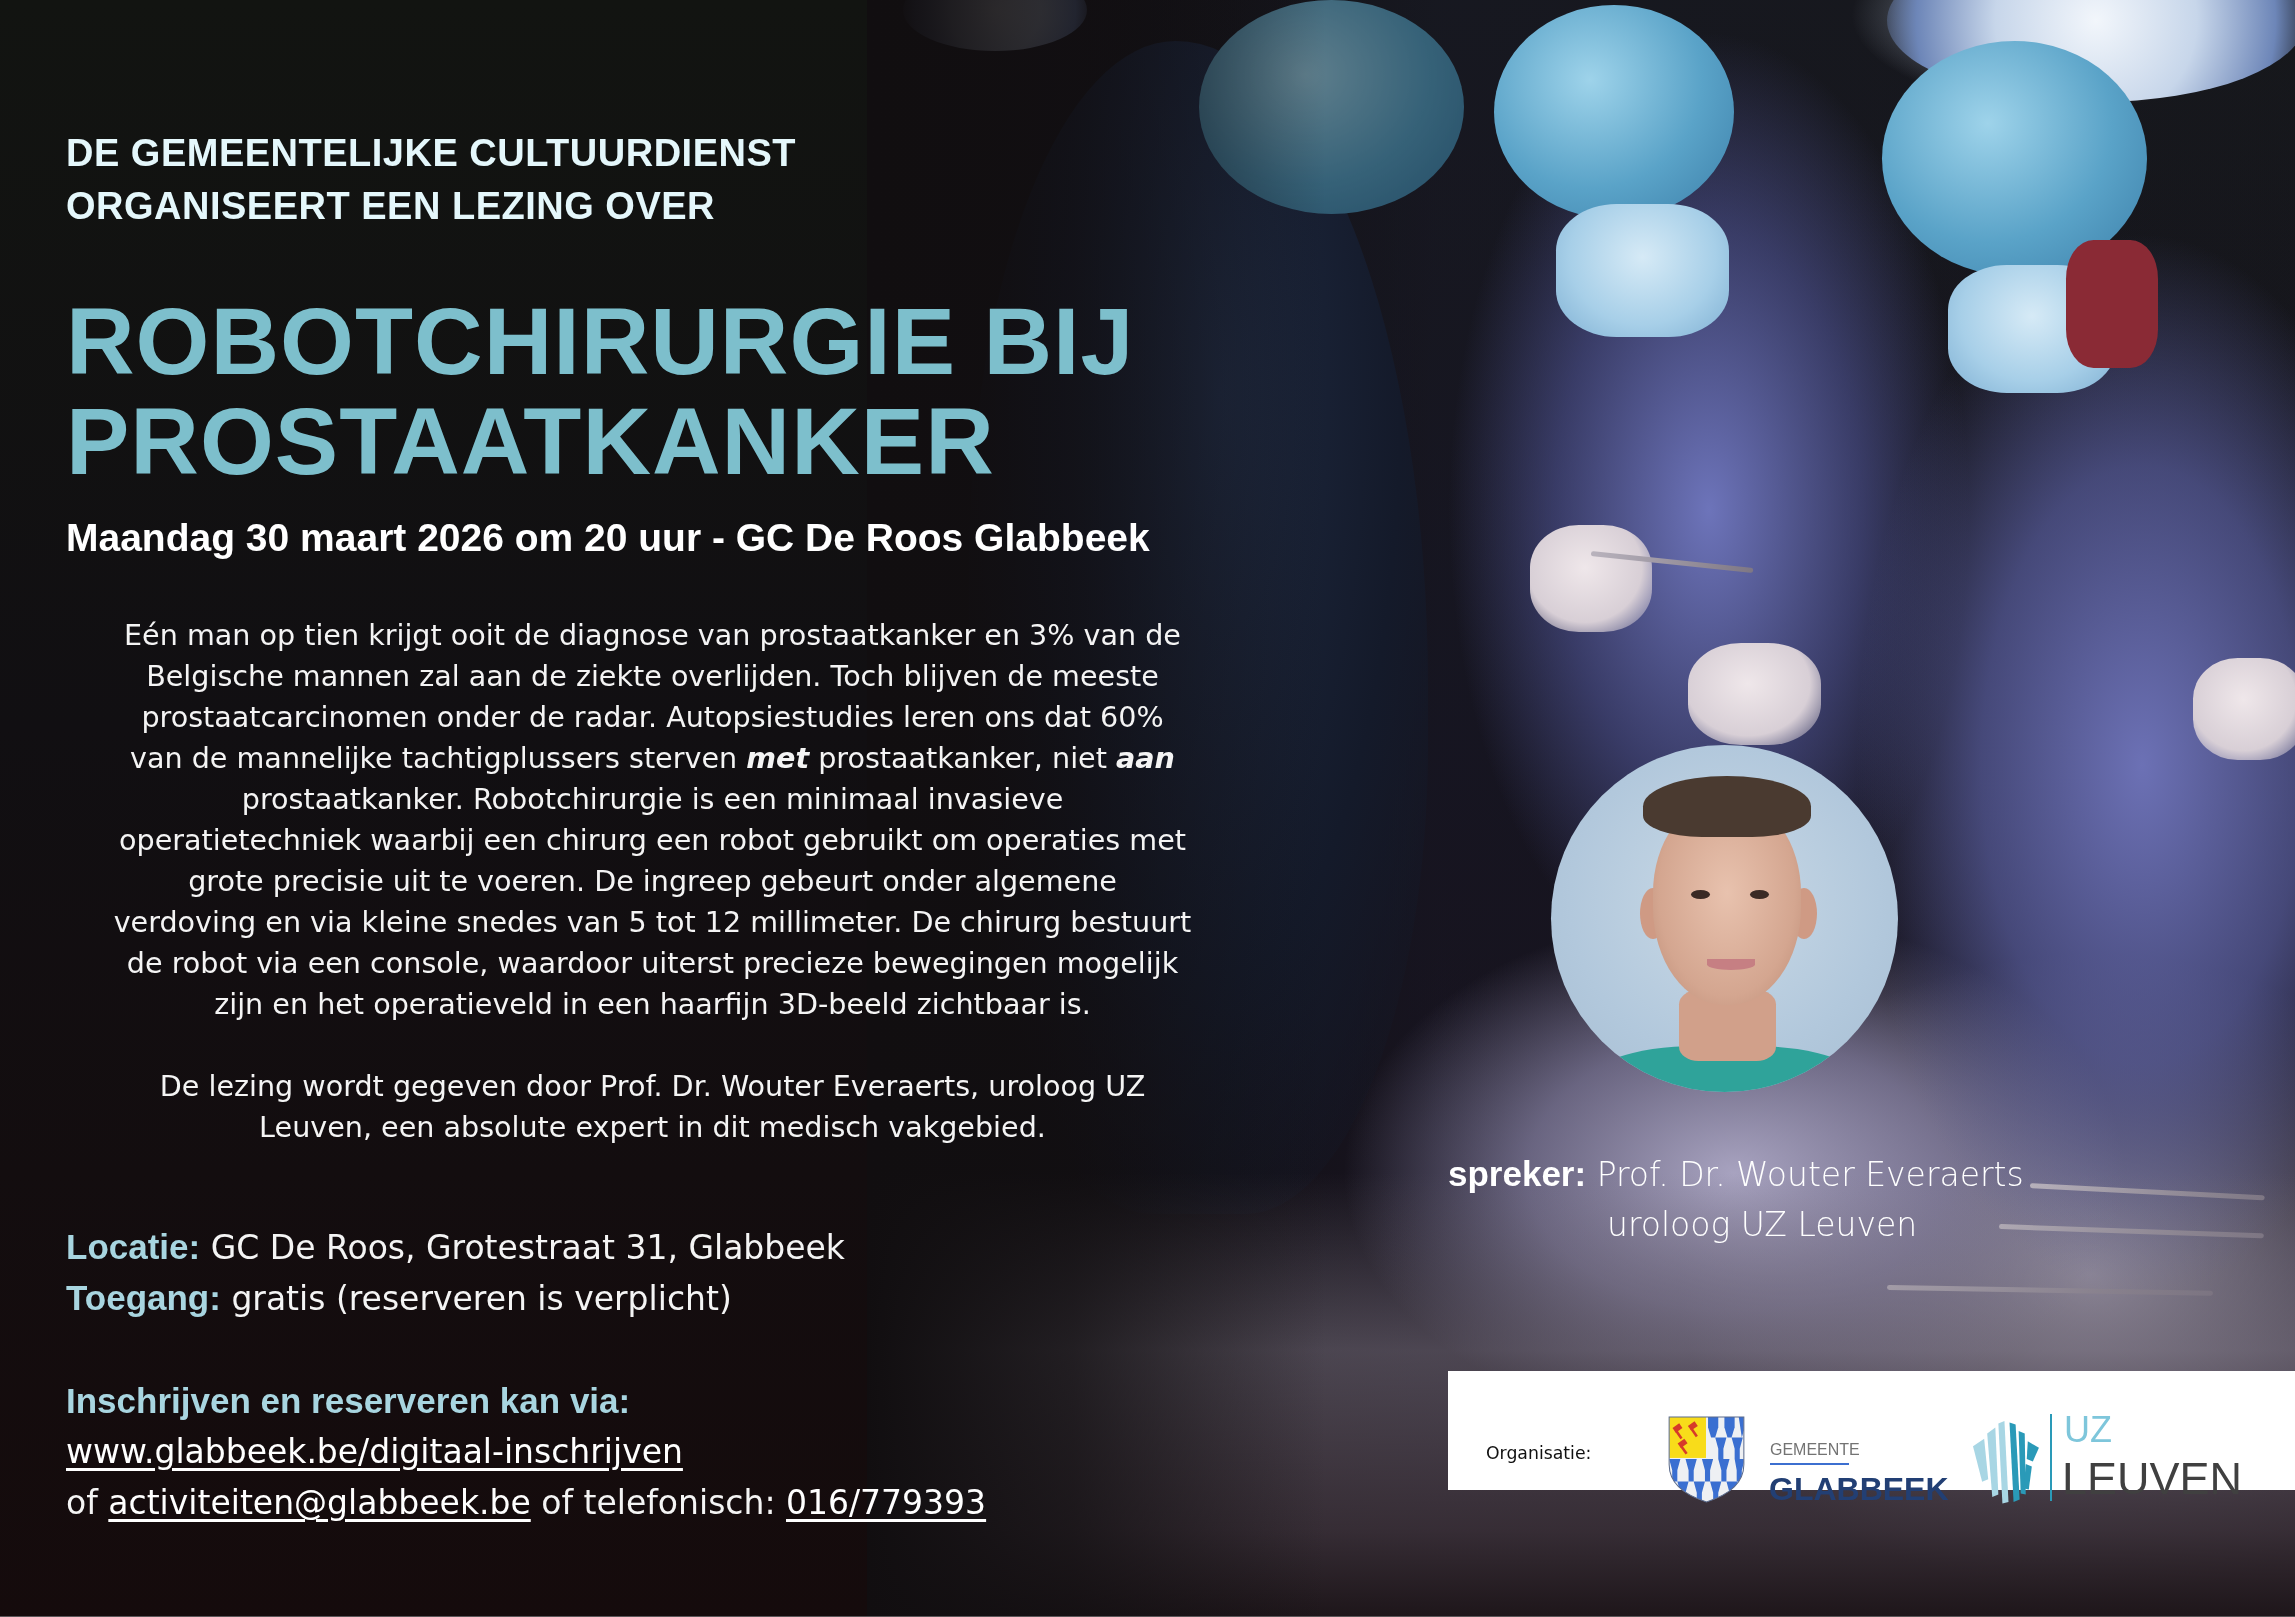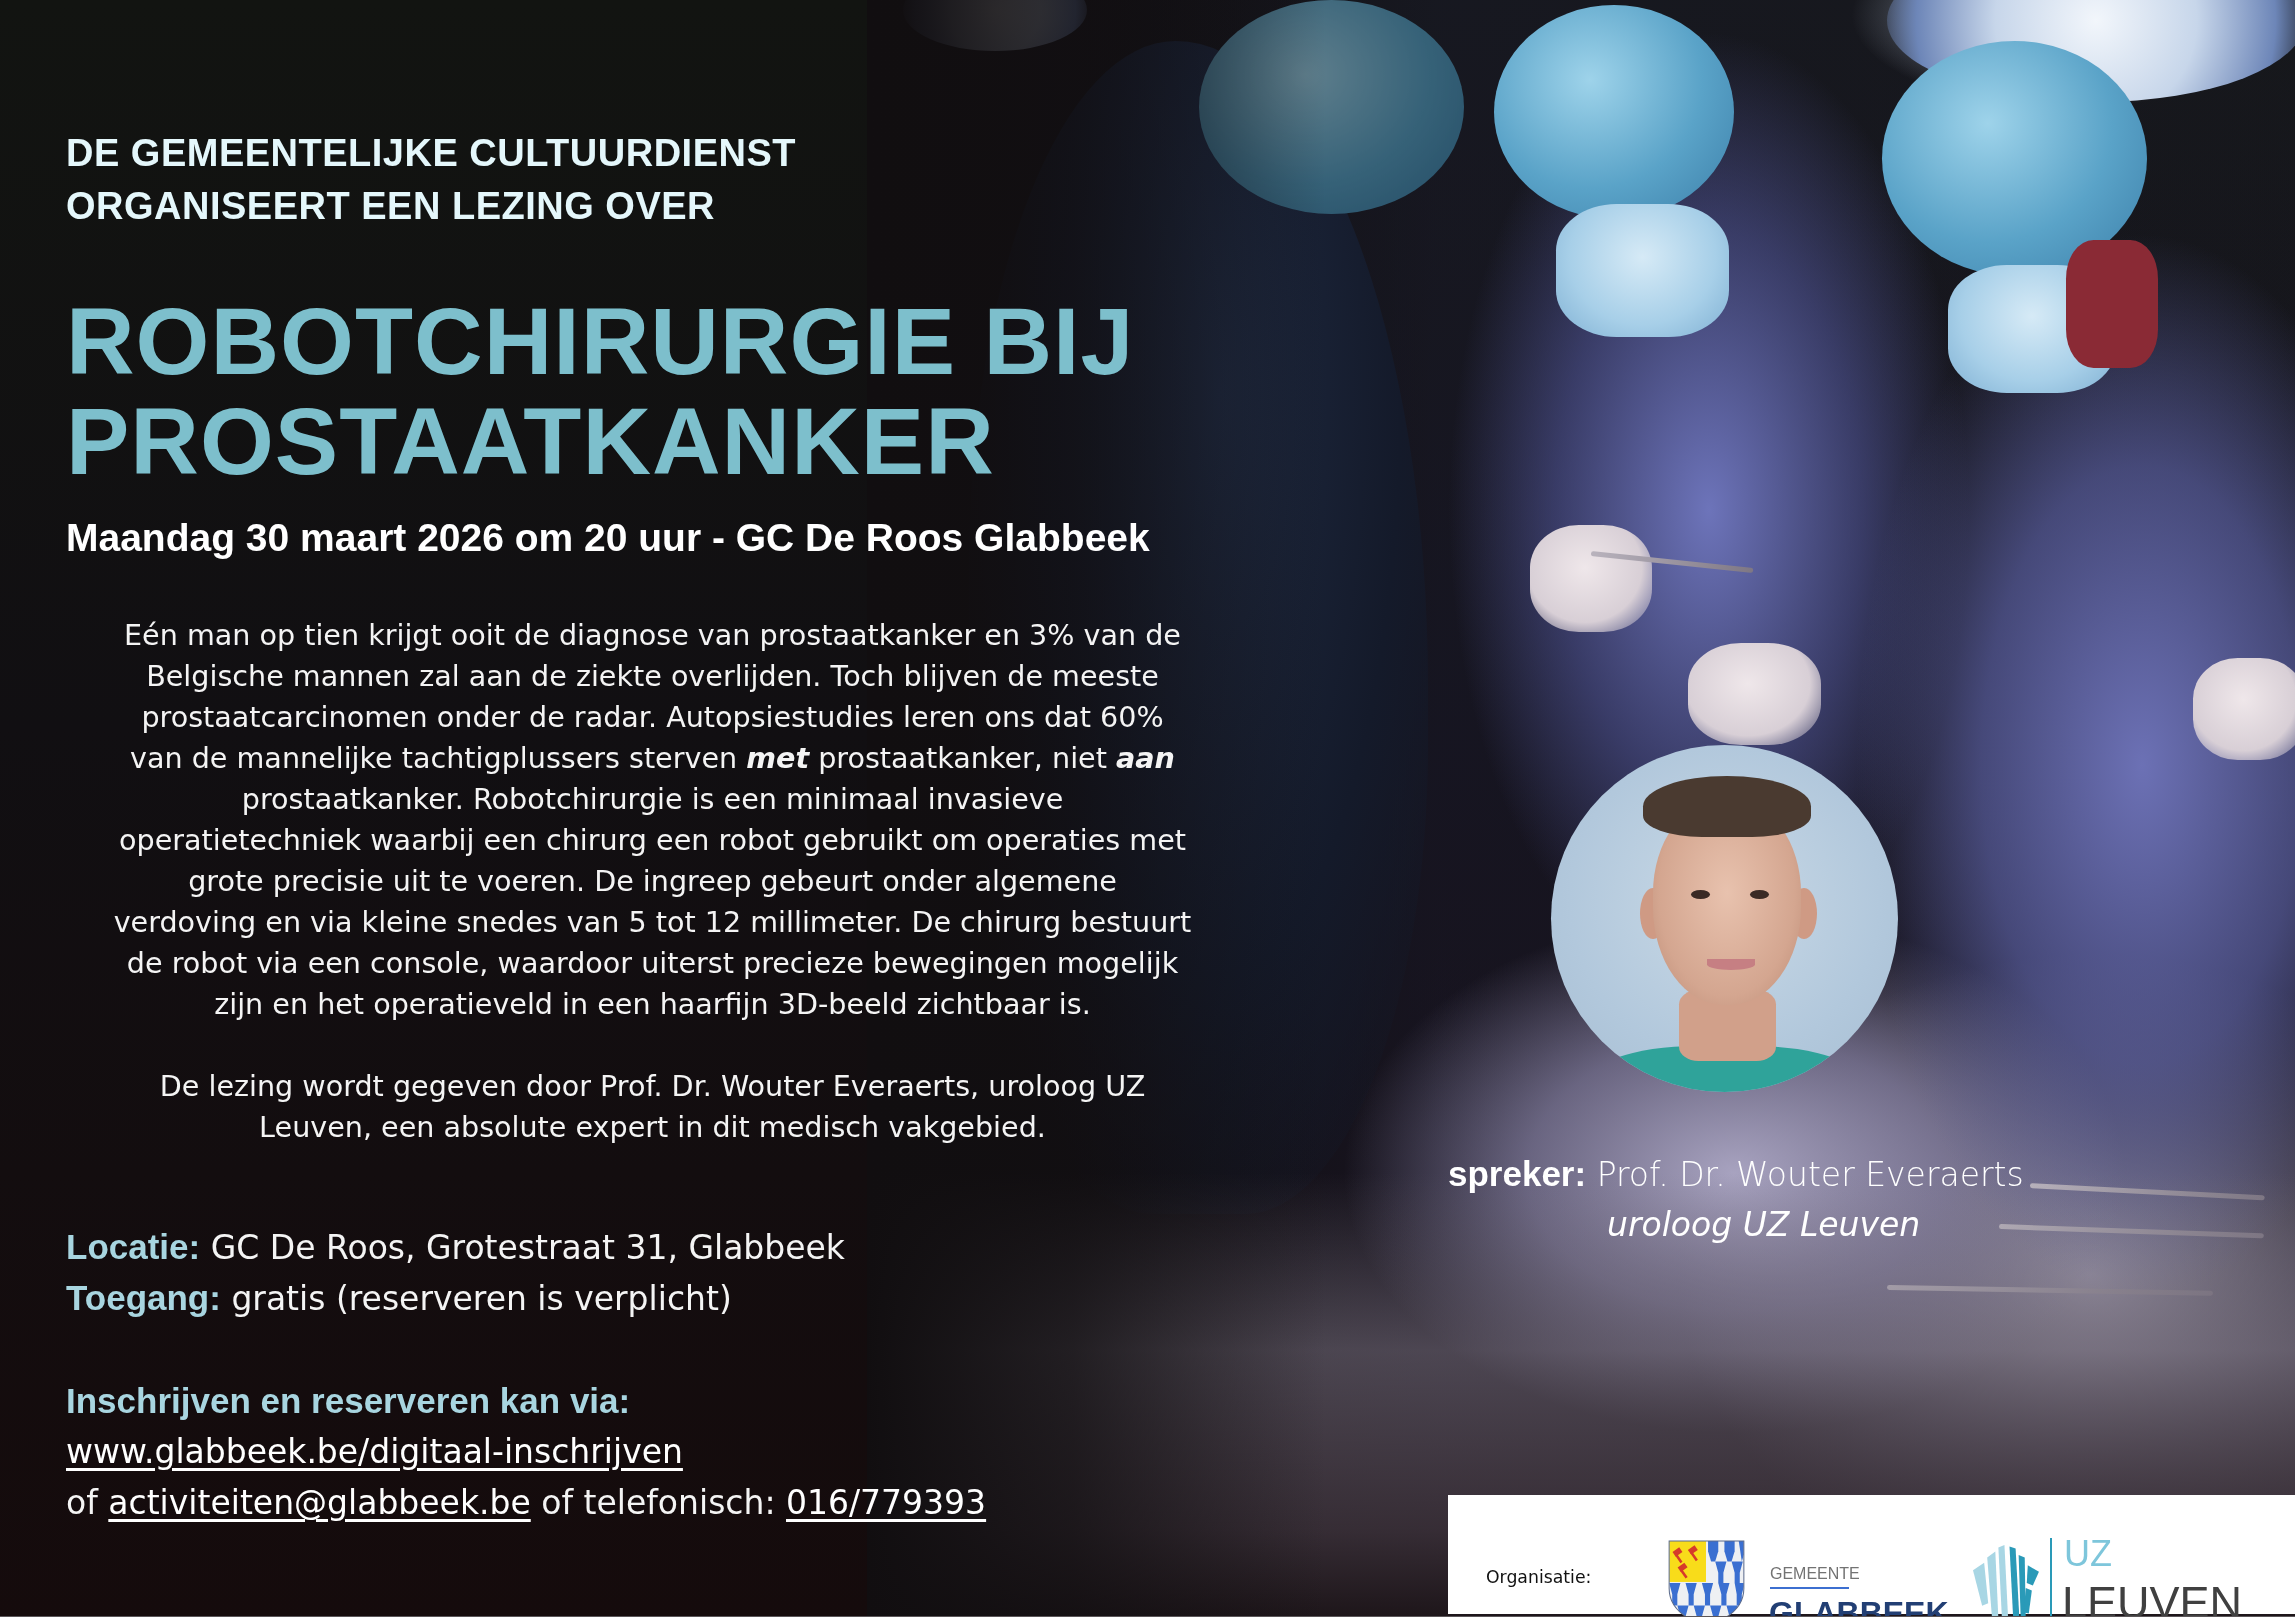--- a/index.html
+++ b/index.html
@@ -72,21 +72,21 @@
   .speaker-photo .ear-l { position:absolute; left:89px; top:143px; width:25.5px; height:51px; border-radius:50%; background:#cf9a84; }
   .speaker-photo .ear-r { position:absolute; left:240px; top:143px; width:25.5px; height:51px; border-radius:50%; background:#cf9a84; }
   .speaker-photo .eye { position:absolute; top:145px; width:19.4px; height:9.2px; border-radius:50%; background:#3a2a25; }
   .speaker-photo .mouth { position:absolute; left:156px; top:214px; width:48px; height:11.2px; border-radius:0 0 50% 50%; background:#c67f83; }
   .speaker-photo .neck { position:absolute; left:128px; top:245px; width:97px; height:71px; background:#d1a08a; border-radius:20%; }
   .speaker-photo .scrubs { position:absolute; left:31px; top:301px; width:286px; height:102px; border-radius:40% 40% 0 0; background:#2fa39a; }
 
   .spk { left:1448px; font-family:"DejaVu Sans", sans-serif; font-size:33px; color:#ffffff; font-weight:300; }
   .spk .lbl { font-family:"Liberation Sans", sans-serif; font-weight:700; font-size:35px; }
 
-  .footer { position:absolute; left:1448px; top:1495px; width:848px; height:119px; background:#ffffff; }
+  .footer { position:absolute; left:1448px; top:1371px; width:848px; height:119px; background:#ffffff; }
   .footer .org { position:absolute; left:38px; top:72px; font-family:"DejaVu Sans", sans-serif; font-size:17.3px; color:#111; }
   .glabbeek { position:absolute; left:220px; top:45px; width:260px; height:87px; }
   .shield { position:absolute; left:0; top:0; width:77px; height:87px; }
   .glabbeek .gem { position:absolute; left:102px; top:24.5px; font-family:"Liberation Sans", sans-serif; font-size:16px; color:#737373; letter-spacing:0px; }
   .glabbeek .rule { position:absolute; left:102px; top:47px; width:79px; height:1.5px; background:#3c6fd0; }
   .glabbeek .name { position:absolute; left:101px; top:55px; font-family:"Liberation Sans", sans-serif; font-weight:700; font-size:32px; color:#223f74; letter-spacing:0px; }
   .uzl { position:absolute; left:525px; top:43px; width:286px; height:92px; }
   .uzl .mark { position:absolute; left:0; top:4.1px; width:71px; height:87px; }
   .uzl .bar { position:absolute; left:77px; top:0; width:2px; height:87px; background:#2a9ab8; }
   .uzl .uz { position:absolute; left:91px; top:-2px; font-family:"Liberation Sans", sans-serif; font-size:36px; line-height:1; color:#7ec6db; font-weight:400; }
@@ -168,21 +168,21 @@
     <div class="face"></div>
     <div class="hair" style="height:61px; top:31px;"></div>
     <div class="eye" style="left:140px;"></div>
     <div class="eye" style="left:199px;"></div>
     <div class="mouth"></div>
   </div>
 
   <div class="txt spk" style="top:1154px;">
     <span class="lbl">spreker:</span><span> Prof. Dr. Wouter Everaerts</span>
   </div>
-  <div class="txt spk" style="top:1205px; left:1607px;font-style:italic;">uroloog UZ Leuven</div>
+  <div class="txt spk" style="top:1205px; left:1607px;">uroloog UZ Leuven</div>
 
   <div class="footer">
     <div class="org">Organisatie:</div>
 
     <div class="glabbeek">
       <svg class="shield" viewBox="0 0 150 170">
         <defs>
           <clipPath id="shieldclip">
               <path d="M2 2 H148 V95 Q148 145 75 168 Q2 145 2 95 Z"></path>
             </clipPath>

